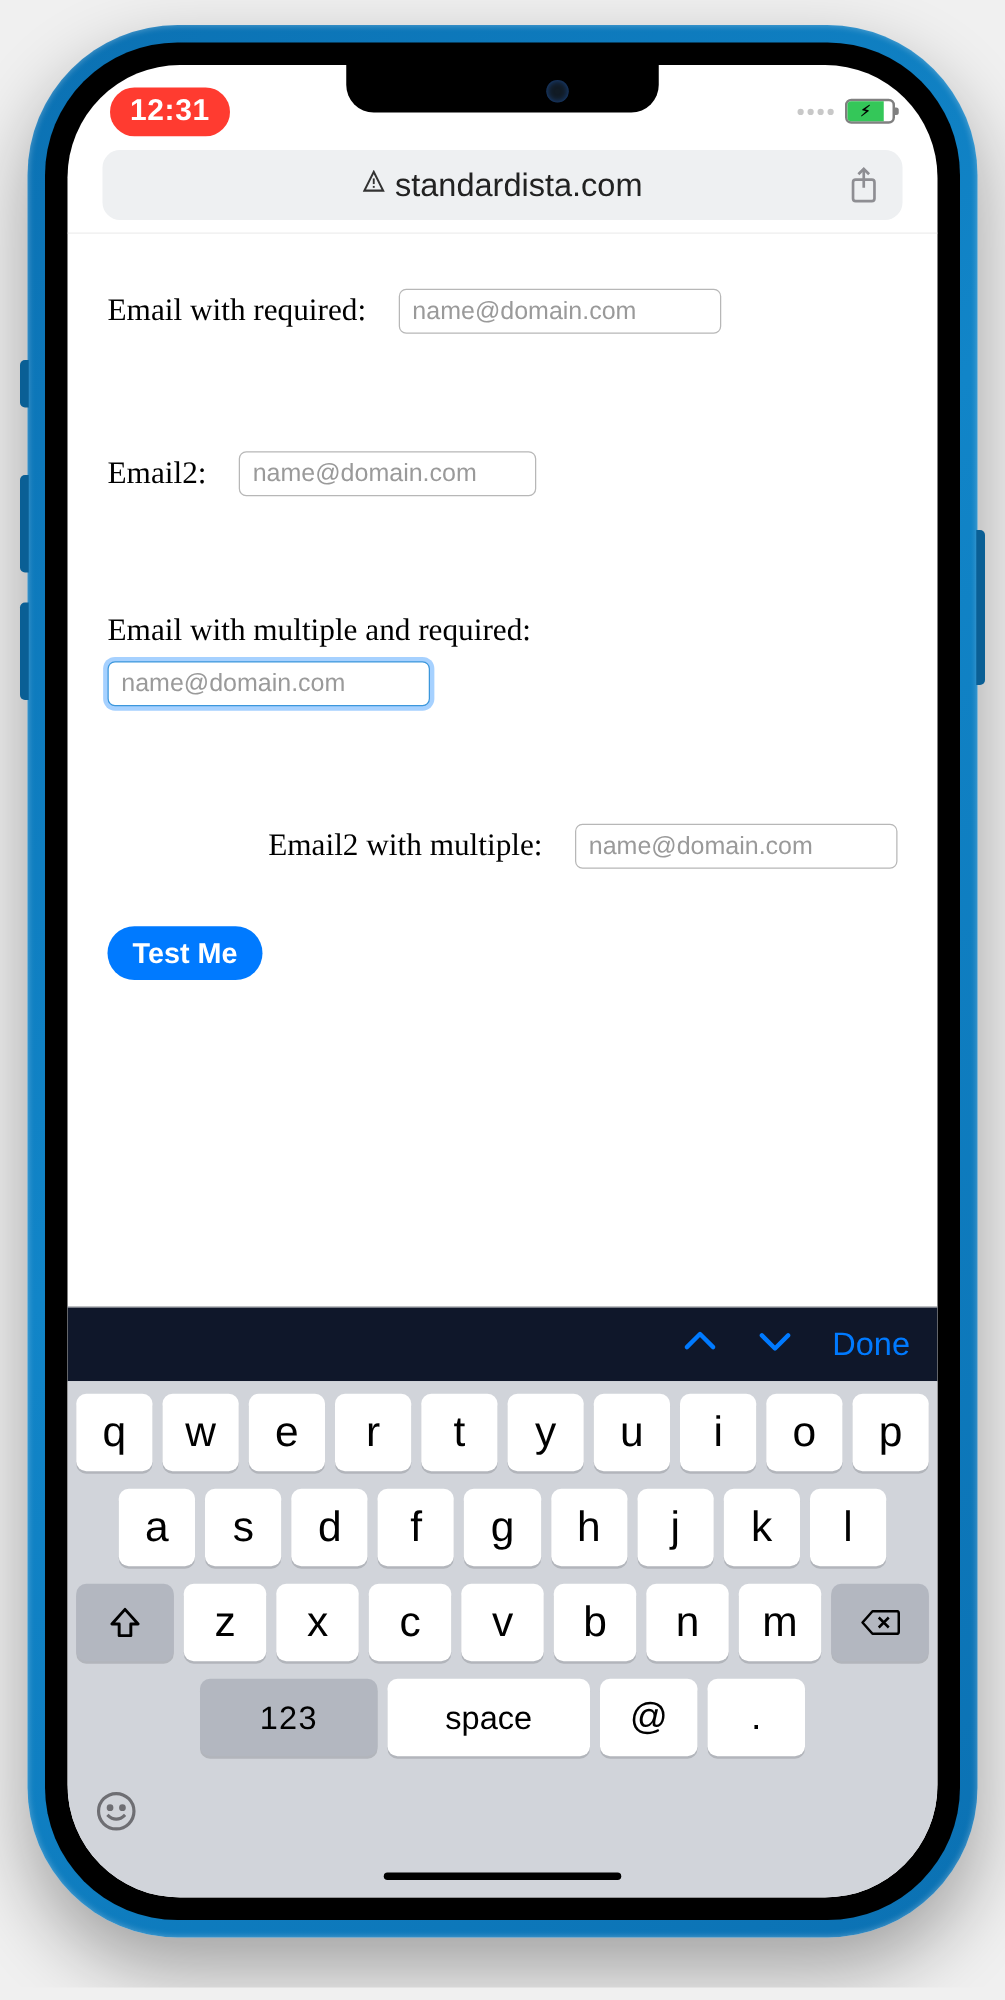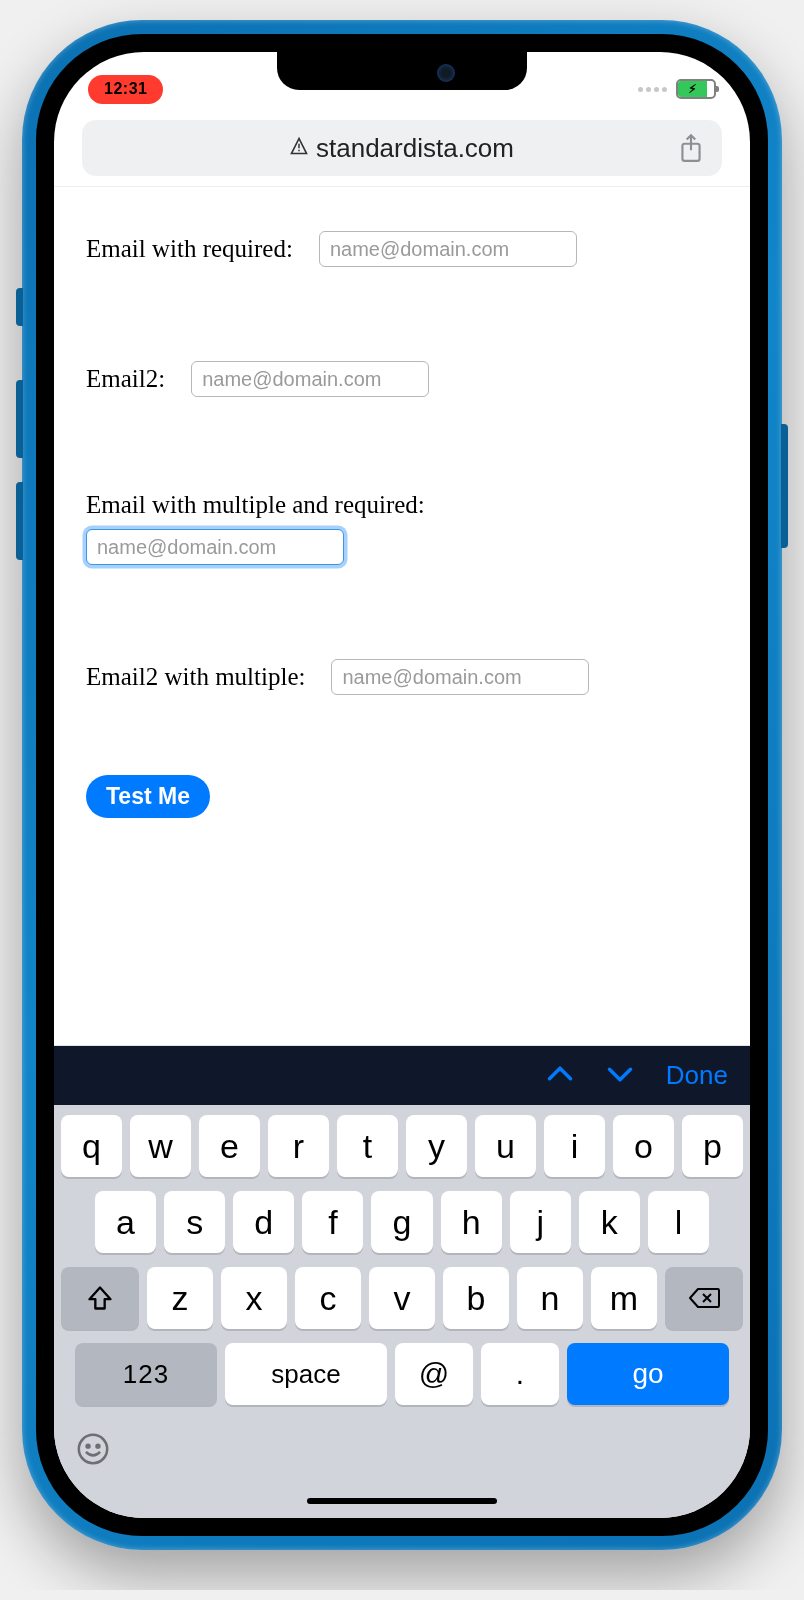--- a/index.html
+++ b/index.html
@@ -70,23 +70,23 @@
     .statusbar {
       height: 56px;
       display: flex;
       align-items: center;
       justify-content: space-between;
       padding: 18px 34px 0;
       flex-shrink: 0;
     }
     .clock-pill {
       background: #ff3b30;
-      color: #000000;
+      color: #ffffff;
       font-weight: 600;
-      font-size: 16px;
+      font-size: 24px;
       padding: 5px 16px 6px;
       border-radius: 22px;
       letter-spacing: 0.5px;
     }
     .status-right {
       display: flex;
       align-items: center;
       gap: 9px;
     }
     .sig-dots { display:flex; gap:3px; align-items:flex-end; }
@@ -275,21 +275,21 @@
           <input class="txt w260" placeholder="name@domain.com" style="">
         </div>
         <div class="row row-inline">
           <label>Email2:</label>
           <input class="txt w240" placeholder="name@domain.com" style="">
         </div>
         <div class="row row-block">
           <label>Email with multiple and required:</label>
           <input class="txt w260 focused" placeholder="name@domain.com" style="">
         </div>
-        <div class="row row-inline" style="margin-bottom:80px;">
+        <div class="row row-inline" style="margin-bottom:46px;justify-content:flex-end;">
           <label>Email2 with multiple:</label>
           <input class="txt w260" placeholder="name@domain.com" style="">
         </div>
         <button class="btn">Test Me</button>
       </div>
 
       <div class="kb-accessory">
         <span class="chev">
           <svg width="28" height="28" viewBox="0 0 24 24" fill="none" stroke="#007aff" stroke-width="3" stroke-linecap="round" stroke-linejoin="round">
               <polyline points="3 16 12 7 21 16"></polyline>
@@ -347,21 +347,20 @@
                 <path d="M10 3 L30 3 Q31 3 31 5 L31 19 Q31 21 30 21 L10 21 L2 12 Z"></path>
                 <path d="M15 8 L23 16 M23 8 L15 16"></path>
               </svg>
           </div>
         </div>
         <div class="krow r4">
           <div class="key k123">123</div>
           <div class="key space">space</div>
           <div class="key at">@</div>
           <div class="key dot">.</div>
-          <div class="key go">go</div>
         </div>
         <div class="emoji-row">
           <div class="emoji-btn">
             <svg width="34" height="34" viewBox="0 0 24 24" fill="none" stroke="#6e6e73" stroke-width="1.8">
                 <circle cx="12" cy="12" r="10"></circle>
                 <circle cx="8.5" cy="10" r="1" fill="#6e6e73"></circle>
                 <circle cx="15.5" cy="10" r="1" fill="#6e6e73"></circle>
                 <path d="M7 14 Q12 19 17 14"></path>
               </svg>
           </div>

